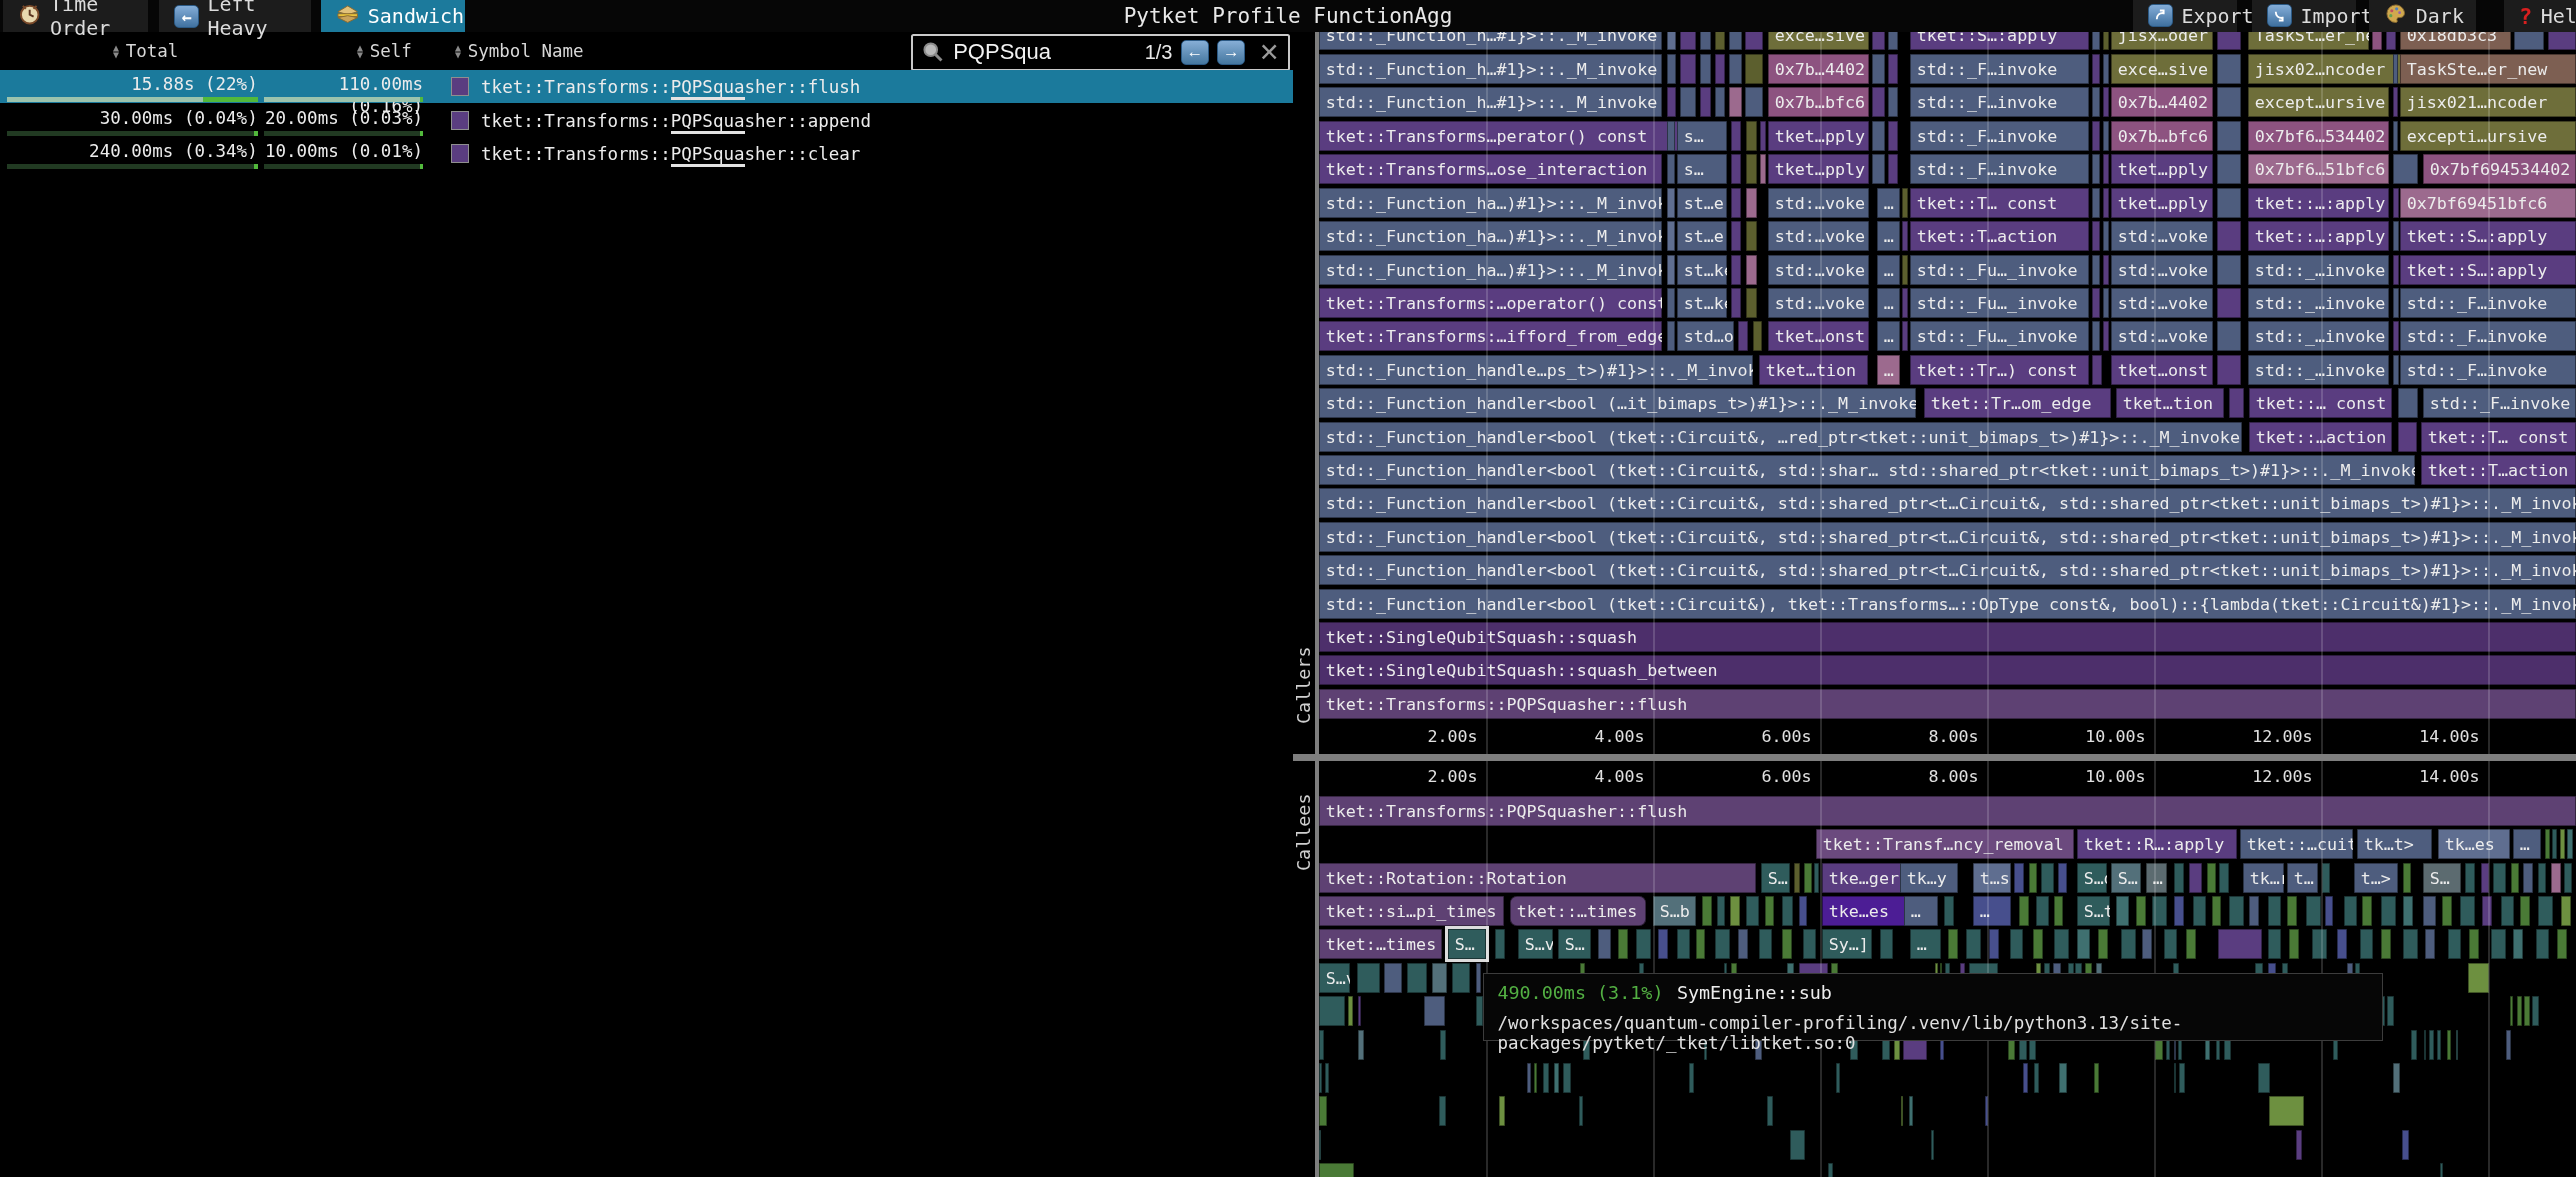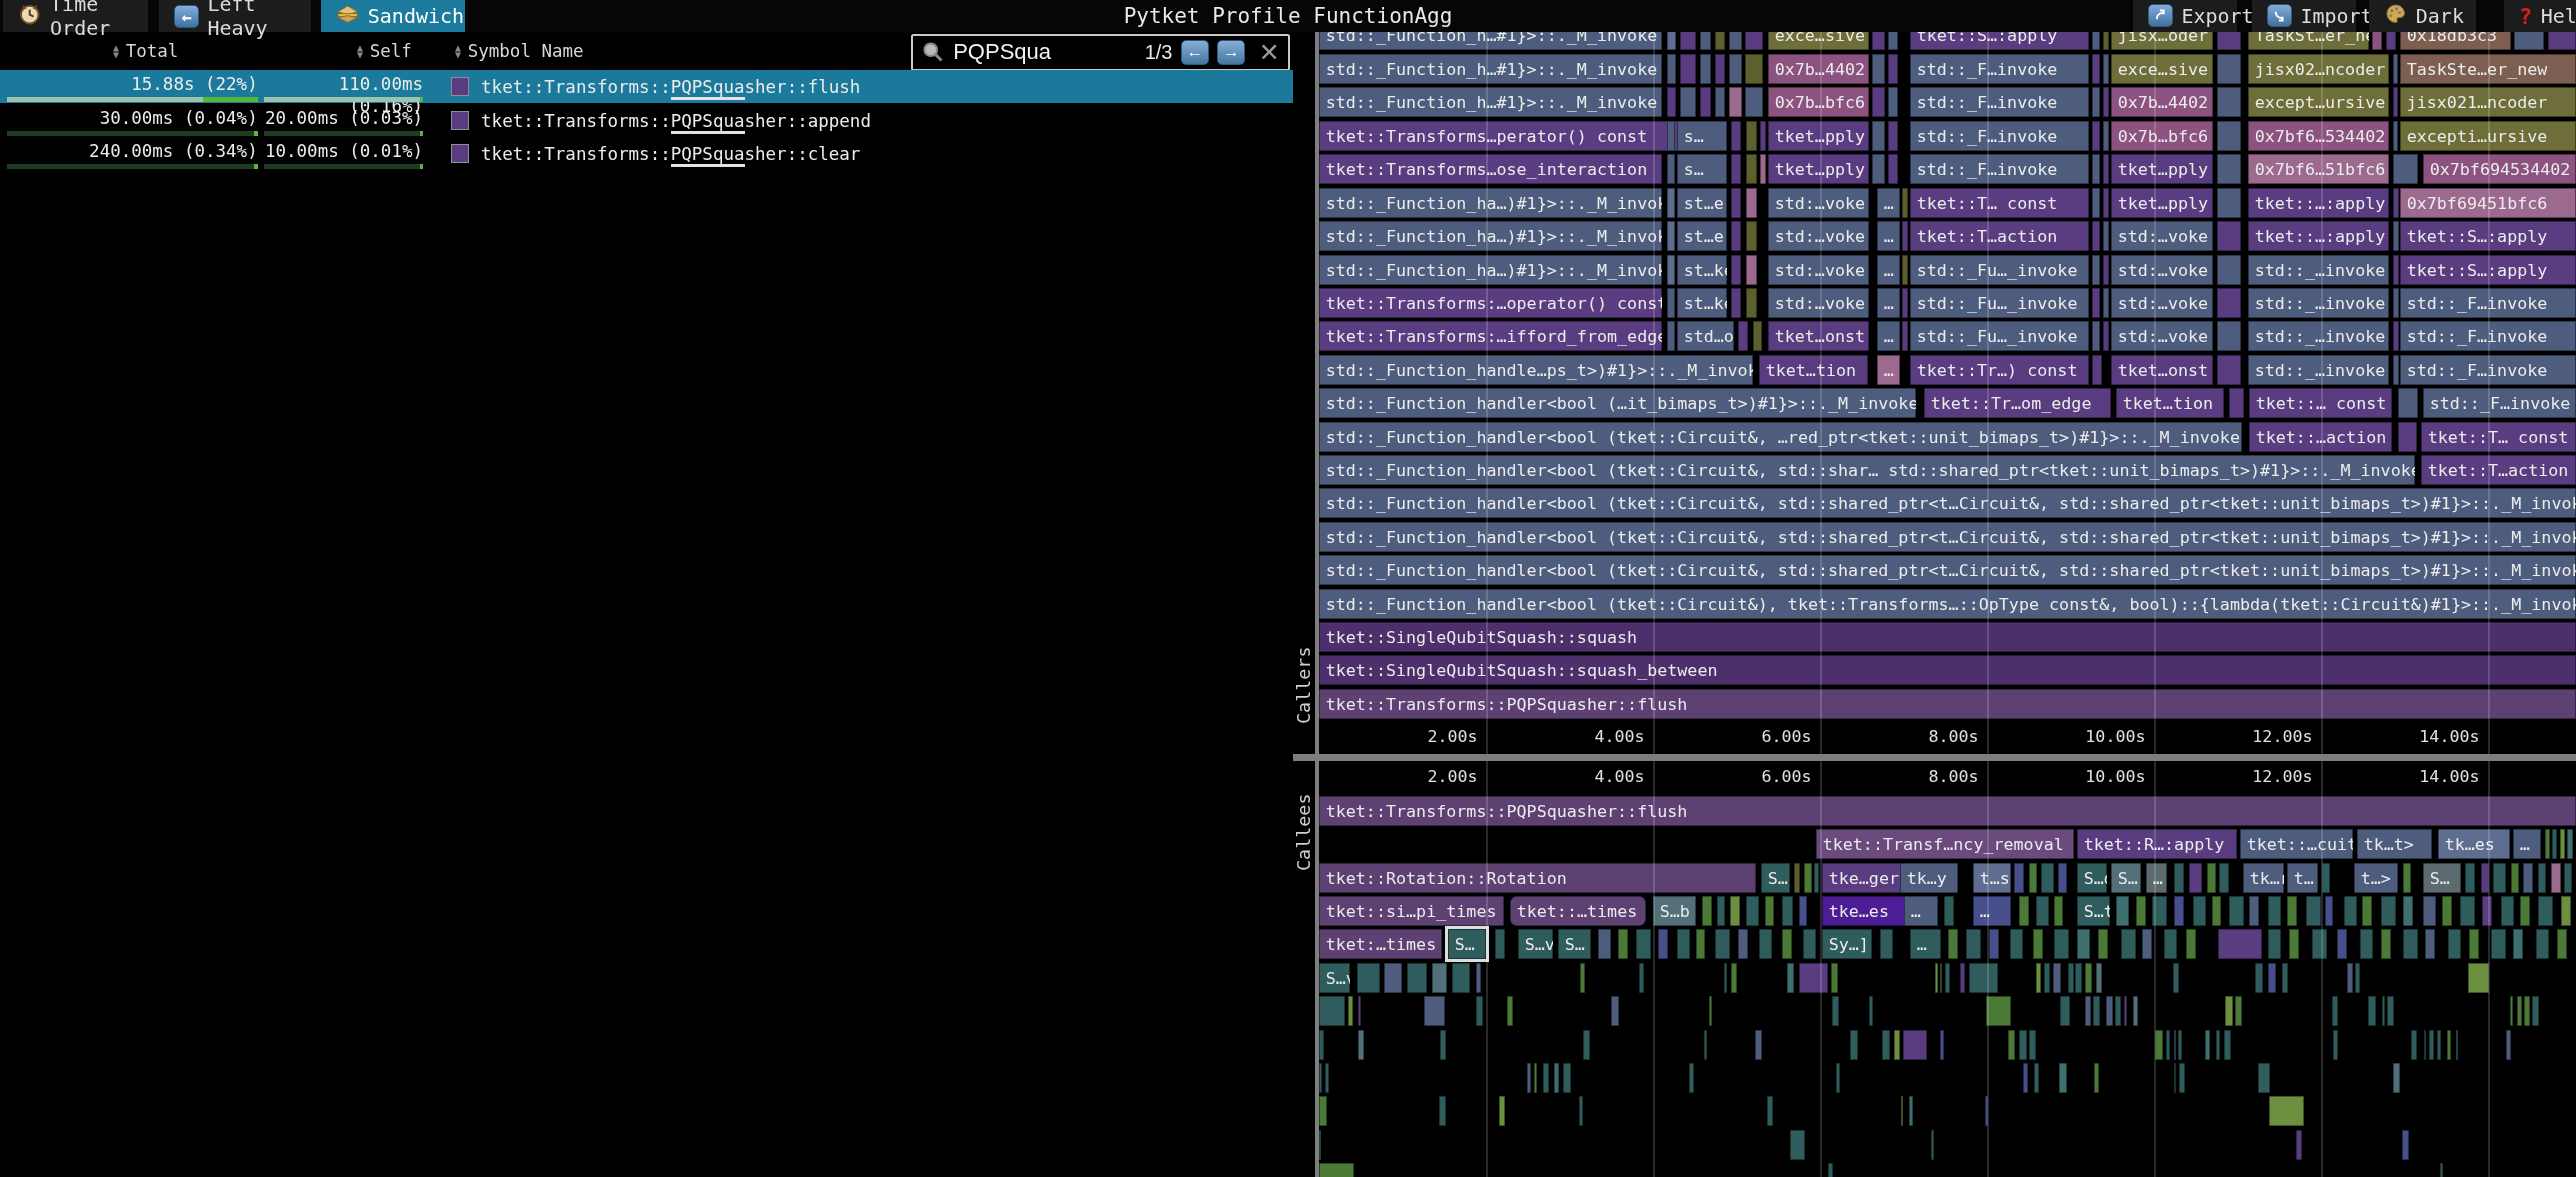--- a/index.html
+++ b/index.html
@@ -262,21 +262,21 @@
             <div class="frame" style="left: 410px; width: 12.6px; background: rgb(78, 93, 126);"></div>
             <div class="frame" style="left: 426px; width: 17.6px; background: rgb(92, 95, 46);"></div>
             <div class="frame" style="left: 449px; width: 101px; background: rgb(141, 83, 128);">0x7b…4402</div>
             <div class="frame" style="left: 553px; width: 12.6px; background: rgb(78, 93, 126);"></div>
             <div class="frame nopad" style="left: 569px; width: 10px; background: rgb(90, 61, 128);"></div>
             <div class="frame" style="left: 591px; width: 179px; background: rgb(78, 93, 126);">std::_F…invoke</div>
             <div class="frame nopad" style="left: 773px; width: 7.5px; background: rgb(90, 61, 128);"></div>
             <div class="frame nopad" style="left: 784px; width: 6.3px; background: rgb(78, 93, 126);"></div>
             <div class="frame" style="left: 792px; width: 102px; background: rgb(110, 110, 58);">exce…sive</div>
             <div class="frame" style="left: 898px; width: 24px; background: rgb(78, 93, 126);"></div>
-            <div class="frame" style="left: 929px; width: 141px; background: rgb(110, 110, 58);">jisx02…ncoder</div>
+            <div class="frame" style="left: 929px; width: 153px; background: rgb(110, 110, 58);">jisx02…ncoder</div>
             <div class="frame nopad" style="left: 1074px; width: 5px; background: rgb(78, 93, 126);"></div>
             <div class="frame" style="left: 1081px; width: 176px; background: rgb(125, 95, 82);">TaskSte…er_new</div>
           </div>
           <div class="frow" style="top: 53px;">
             <div class="frame" style="left: 0px; width: 343px; background: rgb(78, 93, 126);">std::_Function_h…#1}&gt;::._M_invoke</div>
             <div class="frame nopad" style="left: 348px; width: 8.8px; background: rgb(90, 61, 128);"></div>
             <div class="frame" style="left: 361px; width: 16.3px; background: rgb(78, 93, 126);"></div>
             <div class="frame nopad" style="left: 381px; width: 11.3px; background: rgb(90, 61, 128);"></div>
             <div class="frame nopad" style="left: 396px; width: 10px; background: rgb(78, 93, 126);"></div>
             <div class="frame" style="left: 410px; width: 12.6px; background: rgb(156, 106, 142);"></div>
@@ -772,18 +772,24 @@
             <div class="frame nopad" style="left: 1121px; width: 3.3px; background: rgb(47, 92, 92);"></div>
           </div>
         </div>
       <div class="gridline" style="left: 167px;"></div>
         <div class="gridline" style="left: 334px;"></div>
         <div class="gridline" style="left: 501px;"></div>
         <div class="gridline" style="left: 668px;"></div>
         <div class="gridline" style="left: 835px;"></div>
         <div class="gridline" style="left: 1002px;"></div>
         <div class="gridline" style="left: 1169px;"></div>
+        <div id="tooltip">
+        <div class="line1">
+          <span class="t-time">490.00ms (3.1%)</span><span>SymEngine::sub</span>
+        </div>
+        <div class="line2">/workspaces/quantum-compiler-profiling/.venv/lib/python3.13/site-packages/pytket/_tket/libtket.so:0</div>
+      </div>
     </div>
     <div id="pane-divider"></div>
   </div>
 
 </div>
 
 
 </body></html>

